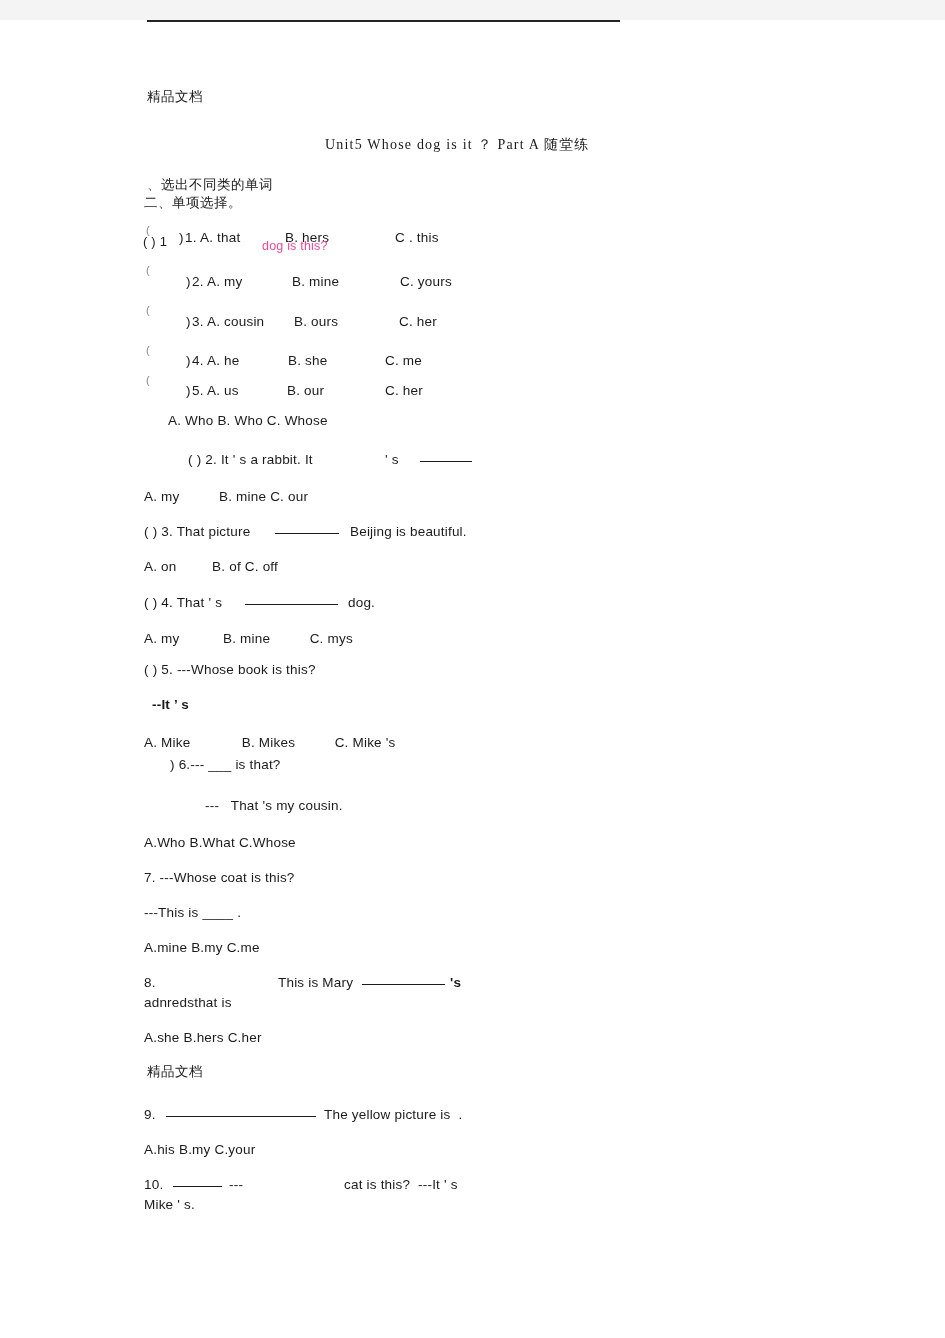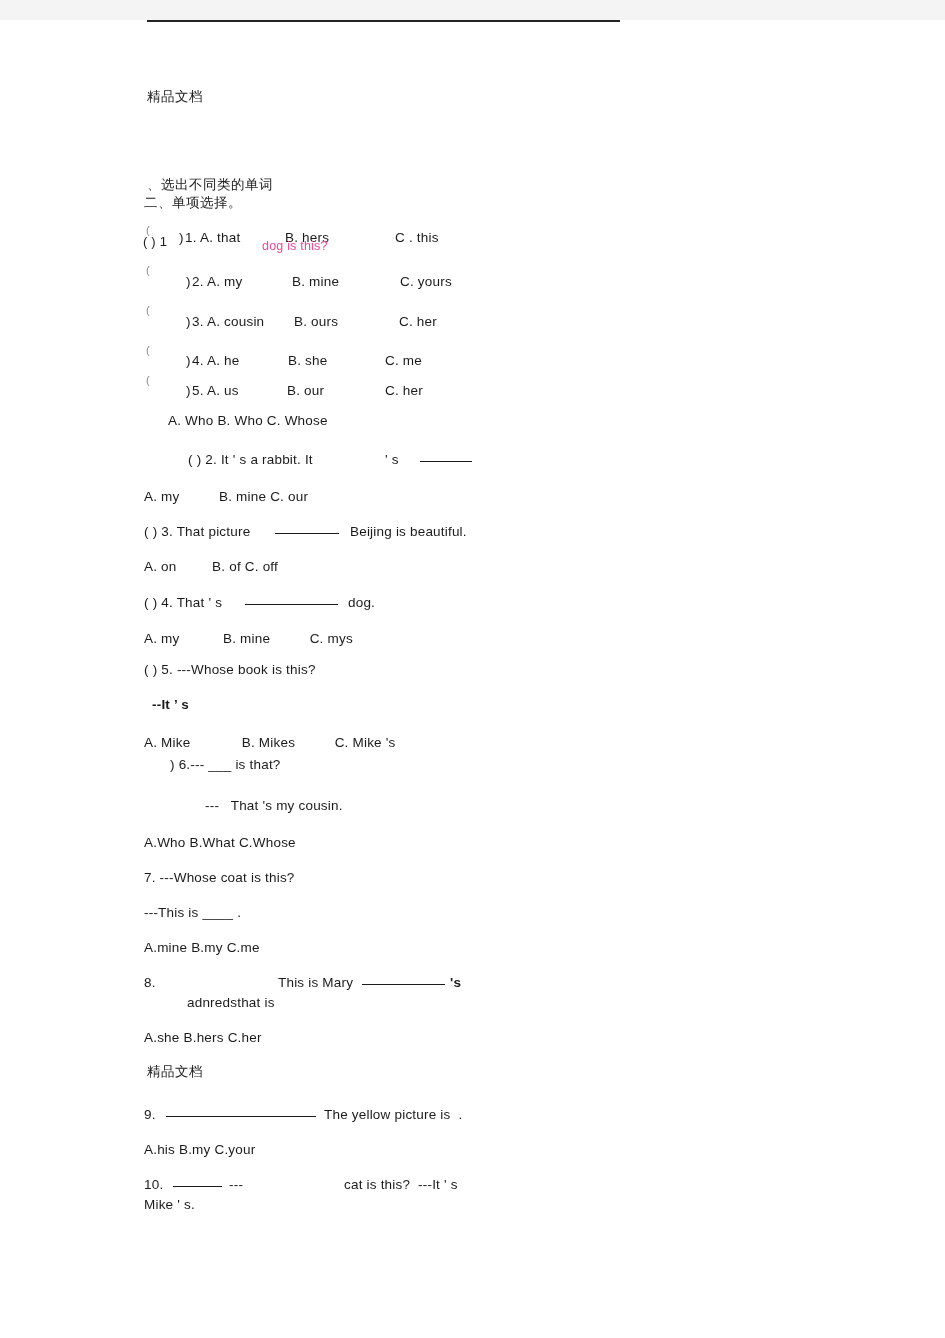--- a/index.html
+++ b/index.html
@@ -71,20 +71,21 @@
 </head>
 <body>
 
 <div class="top-band"></div>
 <div class="top-rule"></div>
 
 <div class="page">
 
   <div class="ln cjk" style="left:147px; top:88px;">精品文档</div>
 
+  <div class="ln cjk title" style="left:325px; top:136px;">Unit5 Whose dog is it ？ Part A 随堂练</div>
 
   <div class="ln cjk" style="left:147px; top:176px;">、选出不同类的单词</div>
   <div class="ln cjk" style="left:144px; top:194px;">二、单项选择。</div>
 
   <div class="ln faint" style="left:146px; top:222px;">(</div>
   <div class="ln faint" style="left:146px; top:262px;">(</div>
   <div class="ln faint" style="left:146px; top:302px;">(</div>
   <div class="ln faint" style="left:146px; top:342px;">(</div>
   <div class="ln faint" style="left:146px; top:372px;">(</div>
 
@@ -149,21 +150,21 @@
   <div class="ln" style="left:144px; top:834px;">A.Who B.What C.Whose</div>
 
   <div class="ln" style="left:144px; top:869px;">7. ---Whose coat is this?</div>
   <div class="ln" style="left:144px; top:904px;">---This is ____ .</div>
   <div class="ln" style="left:144px; top:939px;">A.mine B.my C.me</div>
 
   <div class="ln" style="left:144px; top:974px;">8.</div>
   <div class="ln" style="left:278px; top:974px;">This is Mary</div>
   <div class="ln" style="left:362px; top:972px;"><u class="blank" style="width:83px;"></u></div>
   <div class="ln bold" style="left:450px; top:974px;">'s</div>
-  <div class="ln" style="left:144px; top:994px;margin-left:43px;">adnredsthat is</div>
+  <div class="ln" style="left:144px; top:994px;">adnredsthat is</div>
   <div class="ln" style="left:144px; top:1029px;">A.she B.hers C.her</div>
 
   <div class="ln cjk" style="left:147px; top:1063px;">精品文档</div>
 
   <div class="ln" style="left:144px; top:1106px;">9.</div>
   <div class="ln" style="left:166px; top:1104px;"><u class="blank" style="width:150px;"></u></div>
   <div class="ln" style="left:324px; top:1106px;">The yellow picture is  .</div>
   <div class="ln" style="left:144px; top:1141px;">A.his B.my C.your</div>
 
   <div class="ln" style="left:144px; top:1176px;">10.</div>

